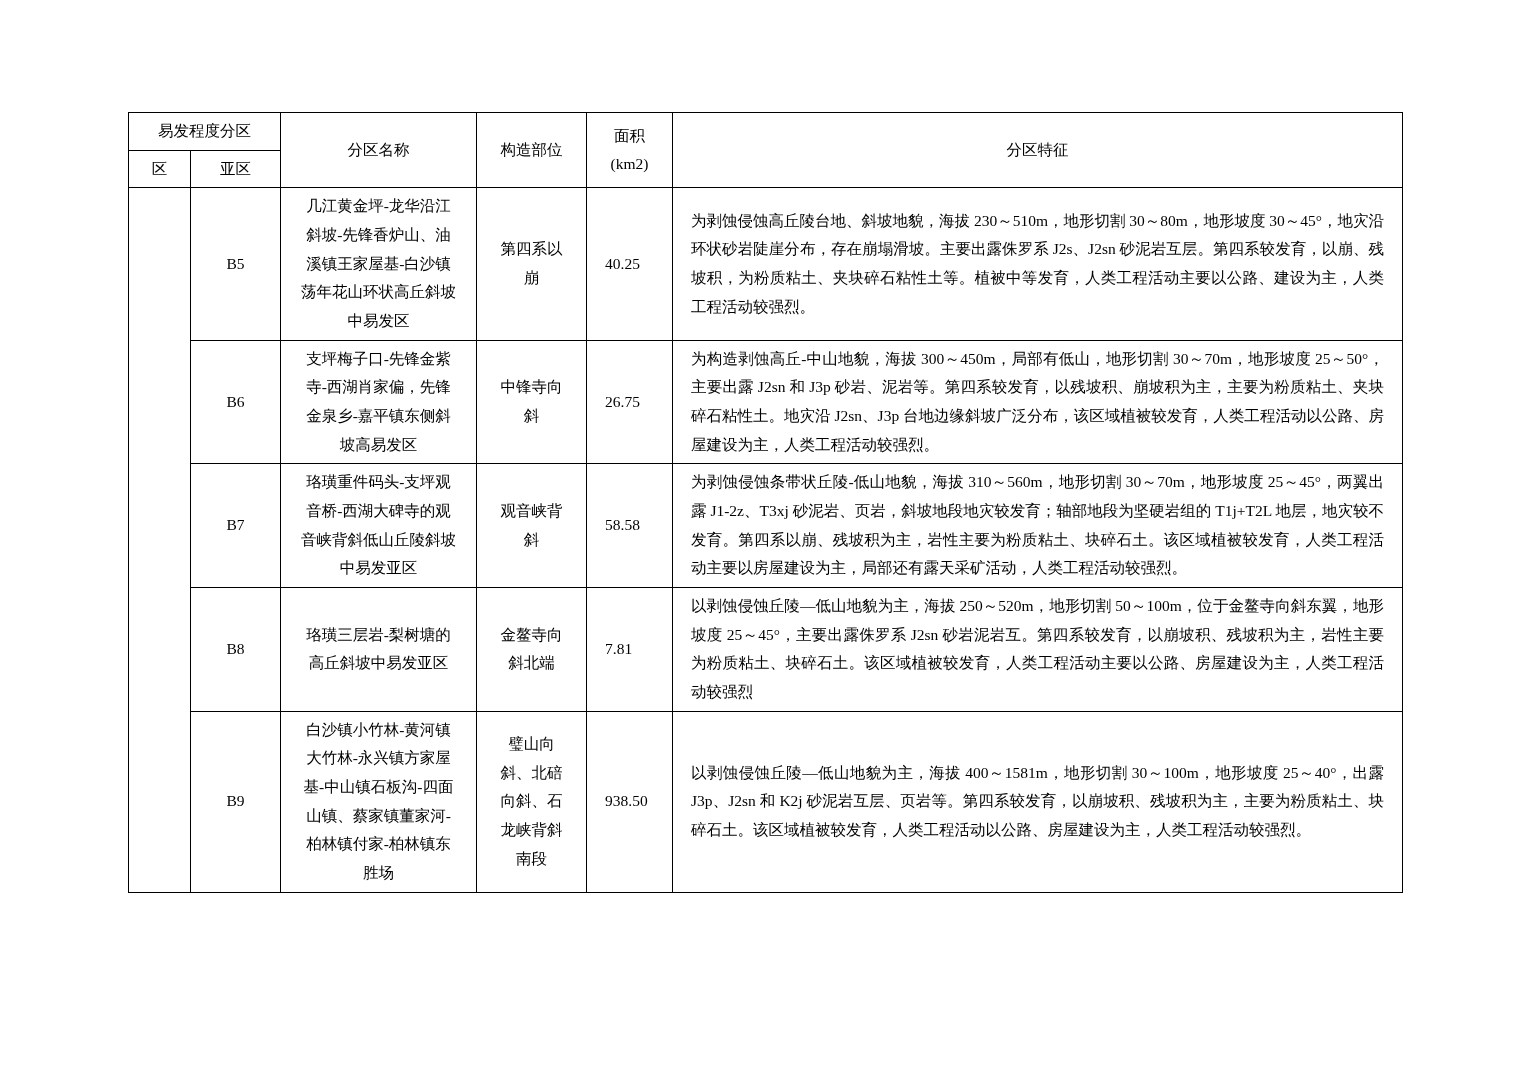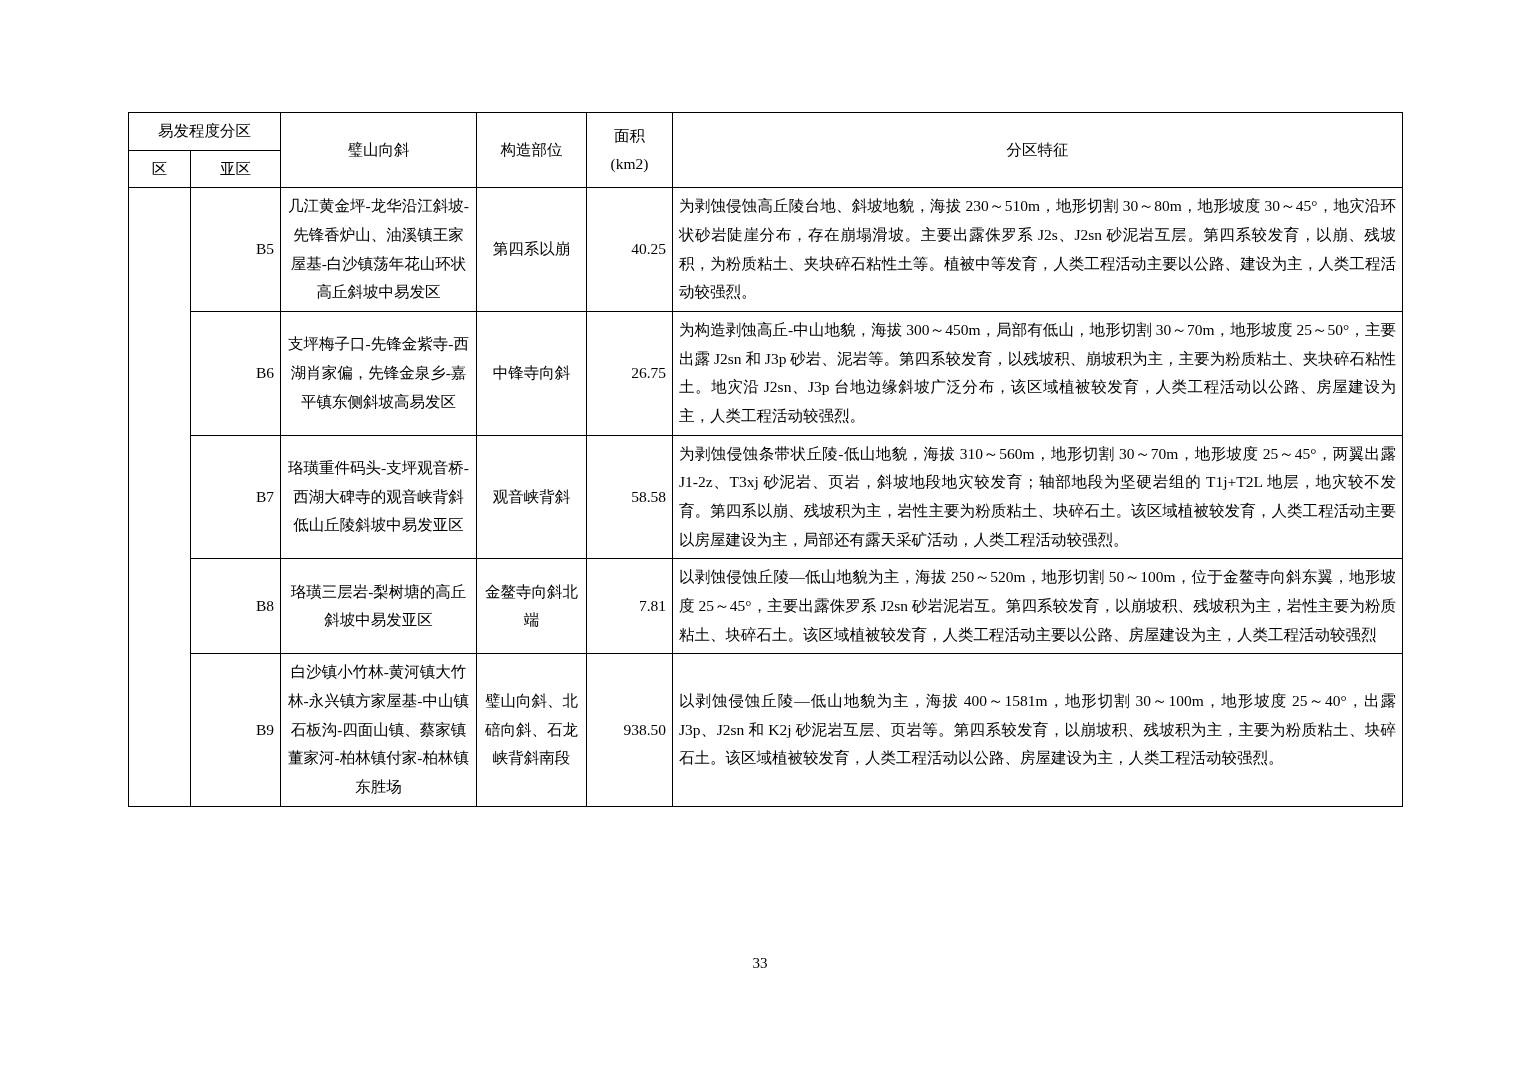--- a/index.html
+++ b/index.html
@@ -20,21 +20,21 @@
     box-sizing: border-box;
     padding: 112px 120px 0 128px;
   }
   table.doc-table {
     border-collapse: collapse;
     width: 1275px;
     table-layout: fixed;
   }
   table.doc-table td, table.doc-table th {
     border: 1px solid #000000;
-    padding: 4px 6px;
+    padding: 4px 18px;
     vertical-align: middle;
     font-size: 15.5px;
     line-height: 1.85;
     font-weight: normal;
   }
   .hdr {
     text-align: center;
     font-weight: bold;
     font-size: 16px;
   }
@@ -53,30 +53,30 @@
   td.cell-name {
     text-align: center;
     line-height: 2.0;
     padding: 6px 10px;
   }
   td.cell-struct {
     text-align: center;
     line-height: 2.0;
   }
   td.cell-area {
-    text-align: right;
+    text-align: left;
   }
   td.cell-feat {
     text-align: justify;
     text-justify: inter-ideograph;
     line-height: 2.0;
     padding: 8px 12px 8px 10px;
   }
   td.cell-code {
-    text-align: right;
+    text-align: center;
     font-size: 16px;
   }
   .blank-col {
     
   }
   .page-number {
     position: absolute;
     left: 0;
     right: 0;
     top: 955px;
@@ -95,21 +95,21 @@
       <col class="col-qu">
       <col class="col-yaqu">
       <col class="col-name">
       <col class="col-struct">
       <col class="col-area">
       <col class="col-feat">
     </colgroup>
     <thead>
       <tr>
         <td colspan="2" class="hdr-span">易发程度分区</td>
-        <td rowspan="2" class="hdr">璧山向斜</td>
+        <td rowspan="2" class="hdr">分区名称</td>
         <td rowspan="2" class="hdr">构造部位</td>
         <td rowspan="2" class="hdr">
           <div>面积</div>
           <div>(km2)</div>
         </td>
         <td rowspan="2" class="hdr">分区特征</td>
       </tr>
       <tr>
         <td class="hdr">区</td>
         <td class="hdr">亚区</td>
@@ -148,15 +148,14 @@
       <tr>
         <td class="cell-code">B9</td>
         <td class="cell-name">白沙镇小竹林-黄河镇大竹林-永兴镇方家屋基-中山镇石板沟-四面山镇、蔡家镇董家河-柏林镇付家-柏林镇东胜场</td>
         <td class="cell-struct">璧山向斜、北碚向斜、石龙峡背斜南段</td>
         <td class="cell-area">938.50</td>
         <td class="cell-feat">以剥蚀侵蚀丘陵—低山地貌为主，海拔 400～1581m，地形切割 30～100m，地形坡度 25～40°，出露 J3p、J2sn 和 K2j 砂泥岩互层、页岩等。第四系较发育，以崩坡积、残坡积为主，主要为粉质粘土、块碎石土。该区域植被较发育，人类工程活动以公路、房屋建设为主，人类工程活动较强烈。</td>
       </tr>
     </tbody>
   </table>
 
-  <div class="page-number">33</div>
 
 </div>
 
 </body></html>

